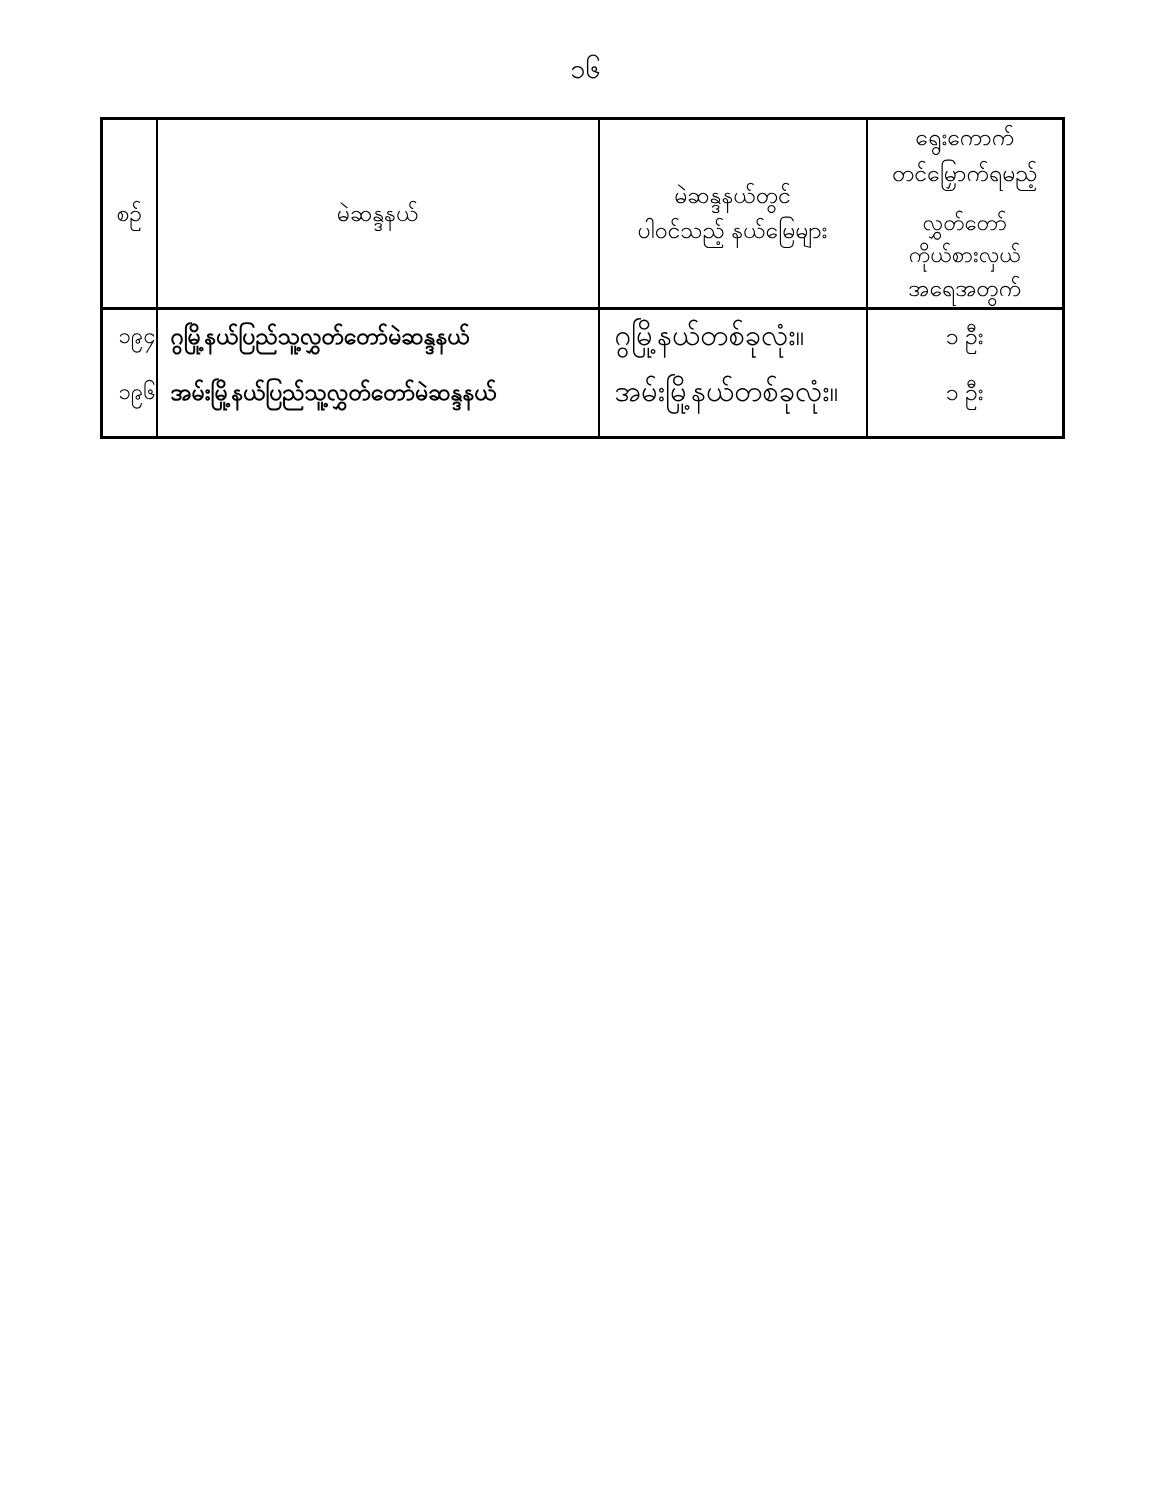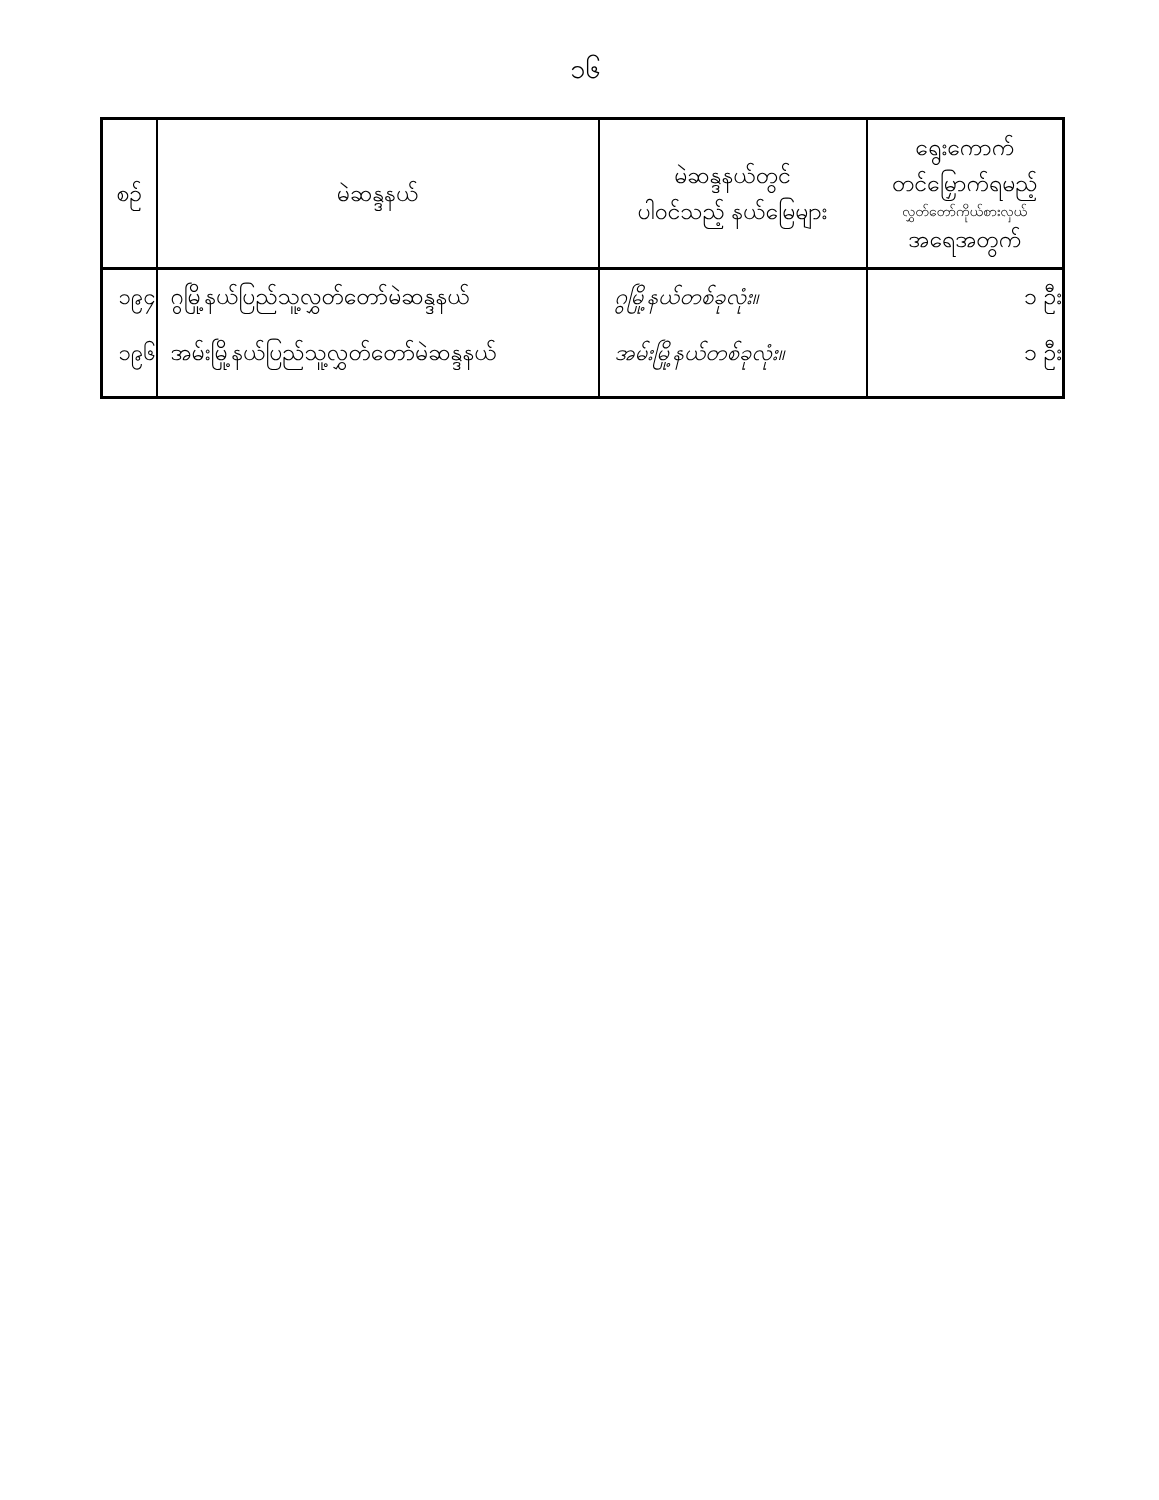--- a/index.html
+++ b/index.html
@@ -38,29 +38,29 @@
   thead th{
     border-bottom:3px solid var(--border);
     height:147px;
     vertical-align:middle;
     text-align:center;
     font-weight:normal;
     font-size:23px;
     line-height:1.55;
   }
   thead th .hdr-line{display:block;}
-  thead th .hdr-line.small{font-size:14px;line-height:1.45;}
+  thead th .hdr-line.small{font-size:22px;line-height:1.45;margin-top:16px;}
   tbody tr.section-row td{height:50px;vertical-align:middle;}
   tbody tr.entry td{height:56px;vertical-align:middle;}
   tbody tr.spacer td{height:14px;}
   td.serial{text-align:right;font-size:22px;}
-  td.constituency{text-align:left;padding-left:13px;font-size:23px;}
+  td.constituency{text-align:left;padding-left:13px;font-size:23px;font-weight:bold;}
   td.section-cell{text-align:left;padding-left:13px;font-weight:bold;font-size:24px;}
-  td.areas{text-align:left;padding-left:15px;font-size:22px;font-style:italic;}
-  td.count{text-align:right;font-size:23px;}
+  td.areas{text-align:left;padding-left:15px;font-size:29px;}
+  td.count{text-align:center;font-size:23px;}
 </style>
 </head>
 <body>
 
 <div>
 
   <div class="page-number">၁၆</div>
 
   <table class="main">
     <colgroup>

